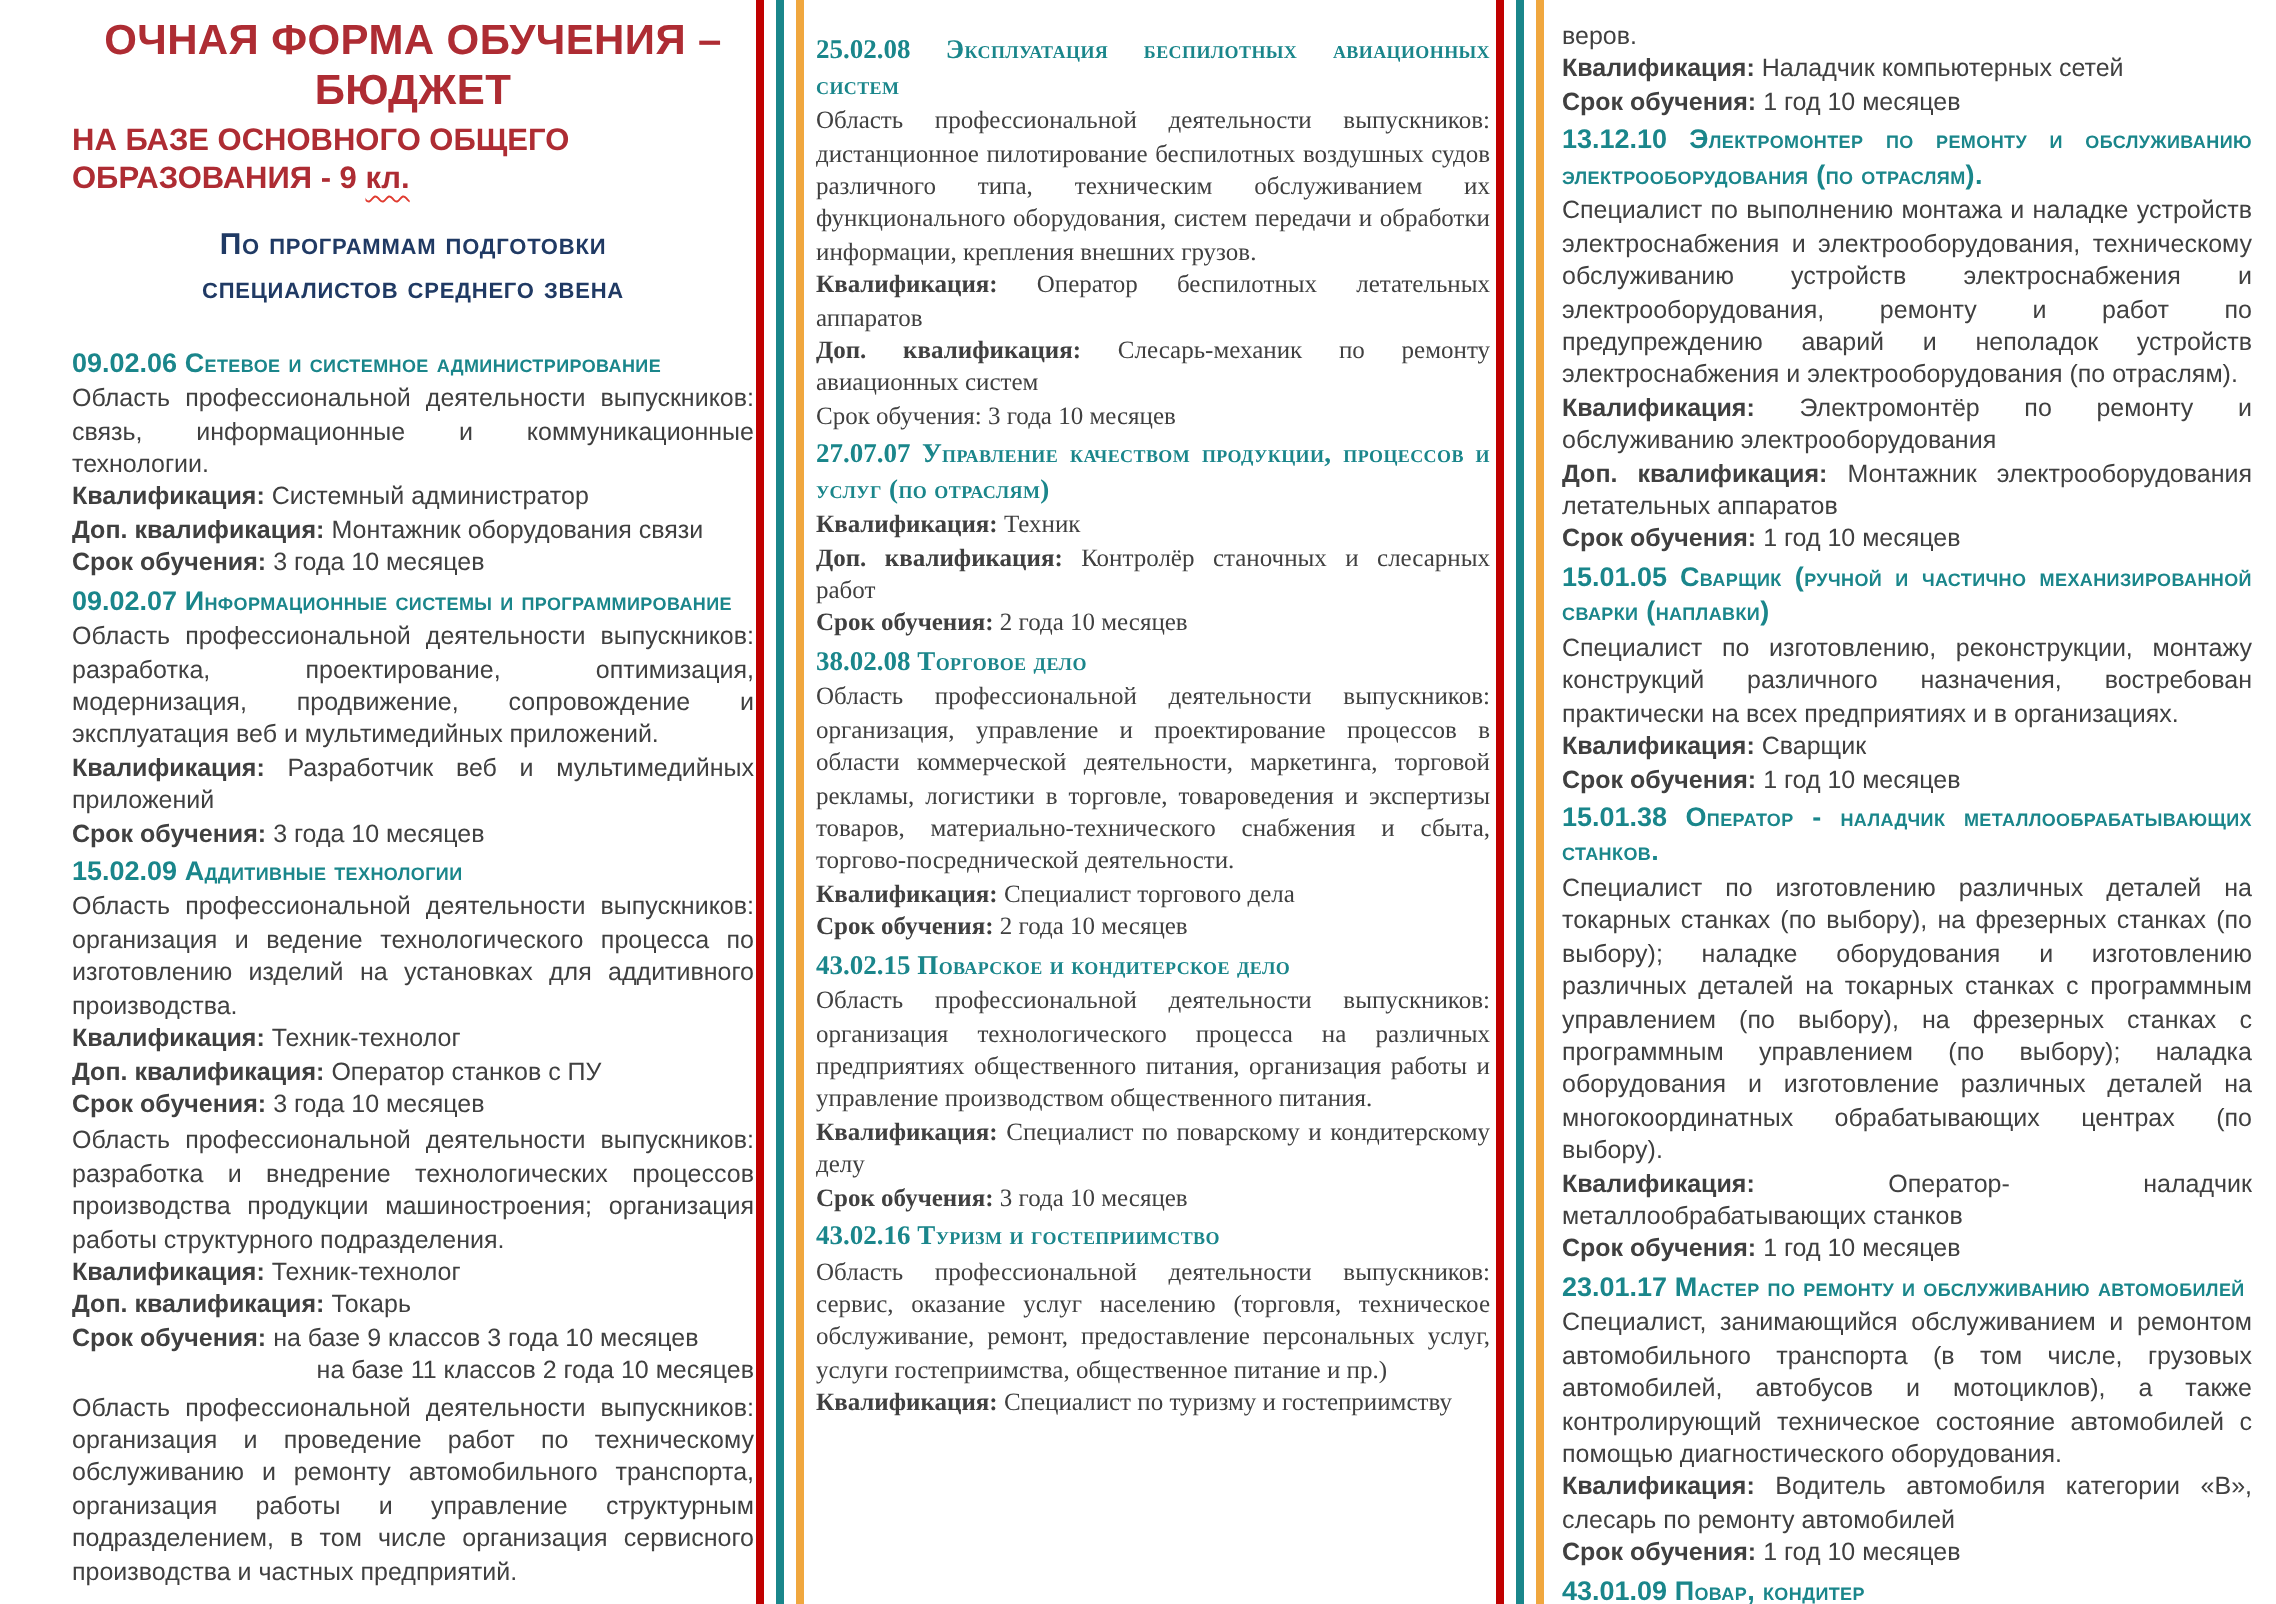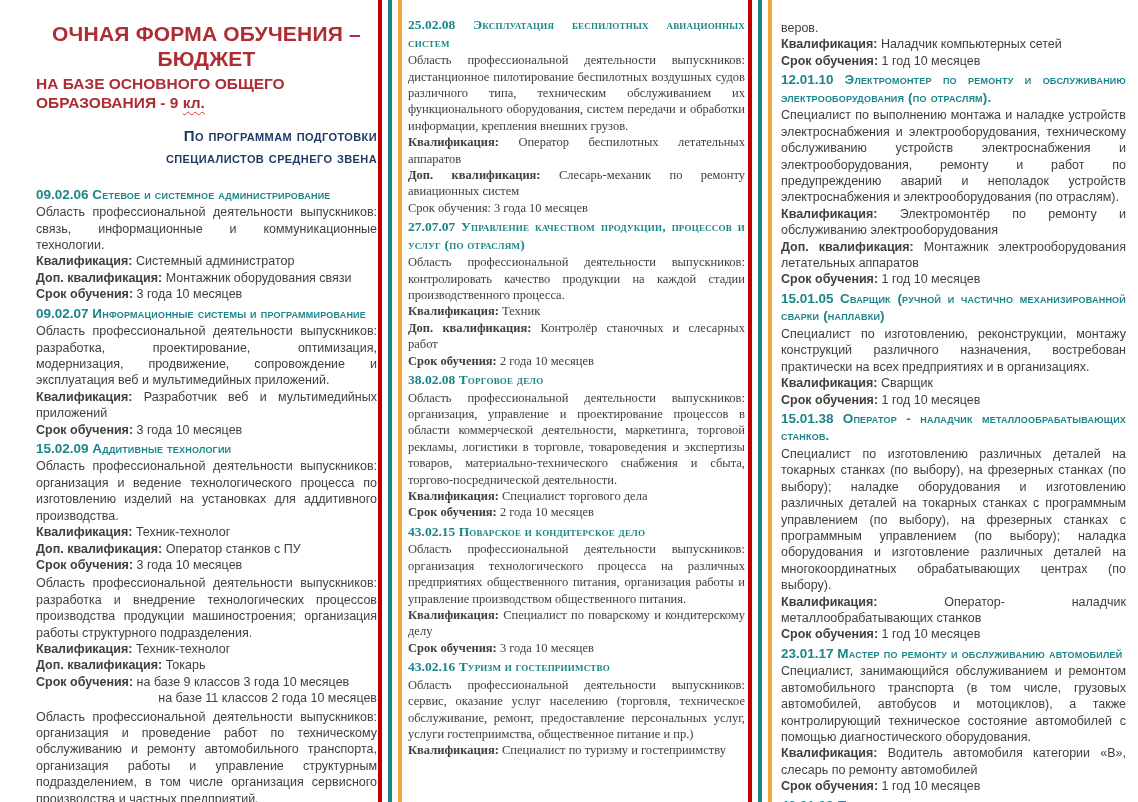--- a/index.html
+++ b/index.html
@@ -3,39 +3,39 @@
 <meta charset="utf-8">
 <style>
   html,body{margin:0;padding:0;}
   body{
     width:1138px;height:802px;position:relative;overflow:hidden;
     background:#ffffff;
     font-family:"Liberation Sans", sans-serif;
     color:var(--body,#404040);
   }
   .column{position:absolute;top:0;bottom:0;}
-  .col1{left:36px;width:341px;padding-top:21px;}
+  .col1{left:36px;width:341px;padding-top:8px;}
   .col2{left:408px;width:337px;padding-top:14px;font-family:Liberation Serif, serif;}
-  .col3{left:781px;width:345px;padding-top:18px;}
+  .col3{left:781px;width:345px;padding-top:8px;}
 
   .stripe{position:absolute;top:0;bottom:0;width:4px;}
 
   .main-title{
     font-size:21px;font-weight:bold;color:var(--red);
     text-align:center;letter-spacing:.2px;line-height:1.2;
   }
   .main-subtitle{
     font-size:15.5px;font-weight:bold;color:var(--red);
     text-align:left;margin-top:4px;line-height:1.2;
   }
   .flagged{text-decoration:underline wavy #e03a2f 1px;text-underline-offset:3px;}
 
   .section-title{
     color:var(--navy);font-weight:bold;font-size:15px;
-    text-align:right;font-variant:small-caps;letter-spacing:.4px;line-height:1.5;
+    text-align:center;font-variant:small-caps;letter-spacing:.4px;line-height:1.5;
   }
 
   .program{margin-top:2px;}
   .pheading{
     color:var(--teal);font-weight:bold;font-size:13.5px;
     line-height:1.3;text-align:justify;margin-bottom:1px;
   }
   .pname{font-variant:small-caps;letter-spacing:.2px;}
   .line{margin:0;font-size:12.5px;line-height:16.4px;text-align:justify;}
   .line.indent{padding-left:88px;text-align:right;}
@@ -96,21 +96,20 @@
 <div class="column col2">
     <div class="program">
       <div class="pheading"><span class="pcode">25.02.08</span> <span class="pname">Эксплуатация беспилотных авиационных систем</span></div>
       <p class="line"><span class="ltext">Область профессиональной деятельности выпускников: дистанционное пилотирование беспилотных воздушных судов различного типа, техническим обслуживанием их функционального оборудования, систем передачи и обработки информации, крепления внешних грузов.</span></p>
       <p class="line"><span class="plabel">Квалификация:</span> <span class="ltext">Оператор беспилотных летательных аппаратов</span></p>
       <p class="line"><span class="plabel">Доп. квалификация:</span> <span class="ltext">Слесарь-механик по ремонту авиационных систем</span></p>
       <p class="line"><span class="plabel-plain">Срок обучения:</span> <span class="ltext">3 года 10 месяцев</span></p>
     </div>
     <div class="program">
       <div class="pheading"><span class="pcode">27.07.07</span> <span class="pname">Управление качеством продукции, процессов и услуг (по отраслям)</span></div>
-      <p class="line"><span class="ltext">Область профессиональной деятельности выпускников: контролировать качество продукции на каждой стадии производственного процесса.</span></p>
       <p class="line"><span class="plabel">Квалификация:</span> <span class="ltext">Техник</span></p>
       <p class="line"><span class="plabel">Доп. квалификация:</span> <span class="ltext">Контролёр станочных и слесарных работ</span></p>
       <p class="line"><span class="plabel">Срок обучения:</span> <span class="ltext">2 года 10 месяцев</span></p>
     </div>
     <div class="program">
       <div class="pheading"><span class="pcode">38.02.08</span> <span class="pname">Торговое дело</span></div>
       <p class="line"><span class="ltext">Область профессиональной деятельности выпускников: организация, управление и проектирование процессов в области коммерческой деятельности, маркетинга, торговой рекламы, логистики в торговле, товароведения и экспертизы товаров, материально-технического снабжения и сбыта, торгово-посреднической деятельности.</span></p>
       <p class="line"><span class="plabel">Квалификация:</span> <span class="ltext">Специалист торгового дела</span></p>
       <p class="line"><span class="plabel">Срок обучения:</span> <span class="ltext">2 года 10 месяцев</span></p>
     </div>
@@ -126,21 +125,21 @@
       <p class="line"><span class="plabel">Квалификация:</span> <span class="ltext">Специалист по туризму и гостеприимству</span></p>
     </div>
   </div>
 <div class="column col3">
     <div class="program">
       <p class="line"><span class="ltext">веров.</span></p>
       <p class="line"><span class="plabel">Квалификация:</span> <span class="ltext">Наладчик компьютерных сетей</span></p>
       <p class="line"><span class="plabel">Срок обучения:</span> <span class="ltext">1 год 10 месяцев</span></p>
     </div>
     <div class="program">
-      <div class="pheading"><span class="pcode">12.01.10</span> <span class="pname">Электромонтер по ремонту и обслуживанию электрооборудования (по отраслям).</span></div>
+      <div class="pheading"><span class="pcode">13.12.10</span> <span class="pname">Электромонтер по ремонту и обслуживанию электрооборудования (по отраслям).</span></div>
       <p class="line"><span class="ltext">Специалист по выполнению монтажа и наладке устройств электроснабжения и электрооборудования, техническому обслуживанию устройств электроснабжения и электрооборудования, ремонту и работ по предупреждению аварий и неполадок устройств электроснабжения и электрооборудования (по отраслям).</span></p>
       <p class="line"><span class="plabel">Квалификация:</span> <span class="ltext">Электромонтёр по ремонту и обслуживанию электрооборудования</span></p>
       <p class="line"><span class="plabel">Доп. квалификация:</span> <span class="ltext">Монтажник электрооборудования летательных аппаратов</span></p>
       <p class="line"><span class="plabel">Срок обучения:</span> <span class="ltext">1 год 10 месяцев</span></p>
     </div>
     <div class="program">
       <div class="pheading"><span class="pcode">15.01.05</span> <span class="pname">Сварщик (ручной и частично механизированной сварки (наплавки)</span></div>
       <p class="line"><span class="ltext">Специалист по изготовлению, реконструкции, монтажу конструкций различного назначения, востребован практически на всех предприятиях и в организациях.</span></p>
       <p class="line"><span class="plabel">Квалификация:</span> <span class="ltext">Сварщик</span></p>
       <p class="line"><span class="plabel">Срок обучения:</span> <span class="ltext">1 год 10 месяцев</span></p>

